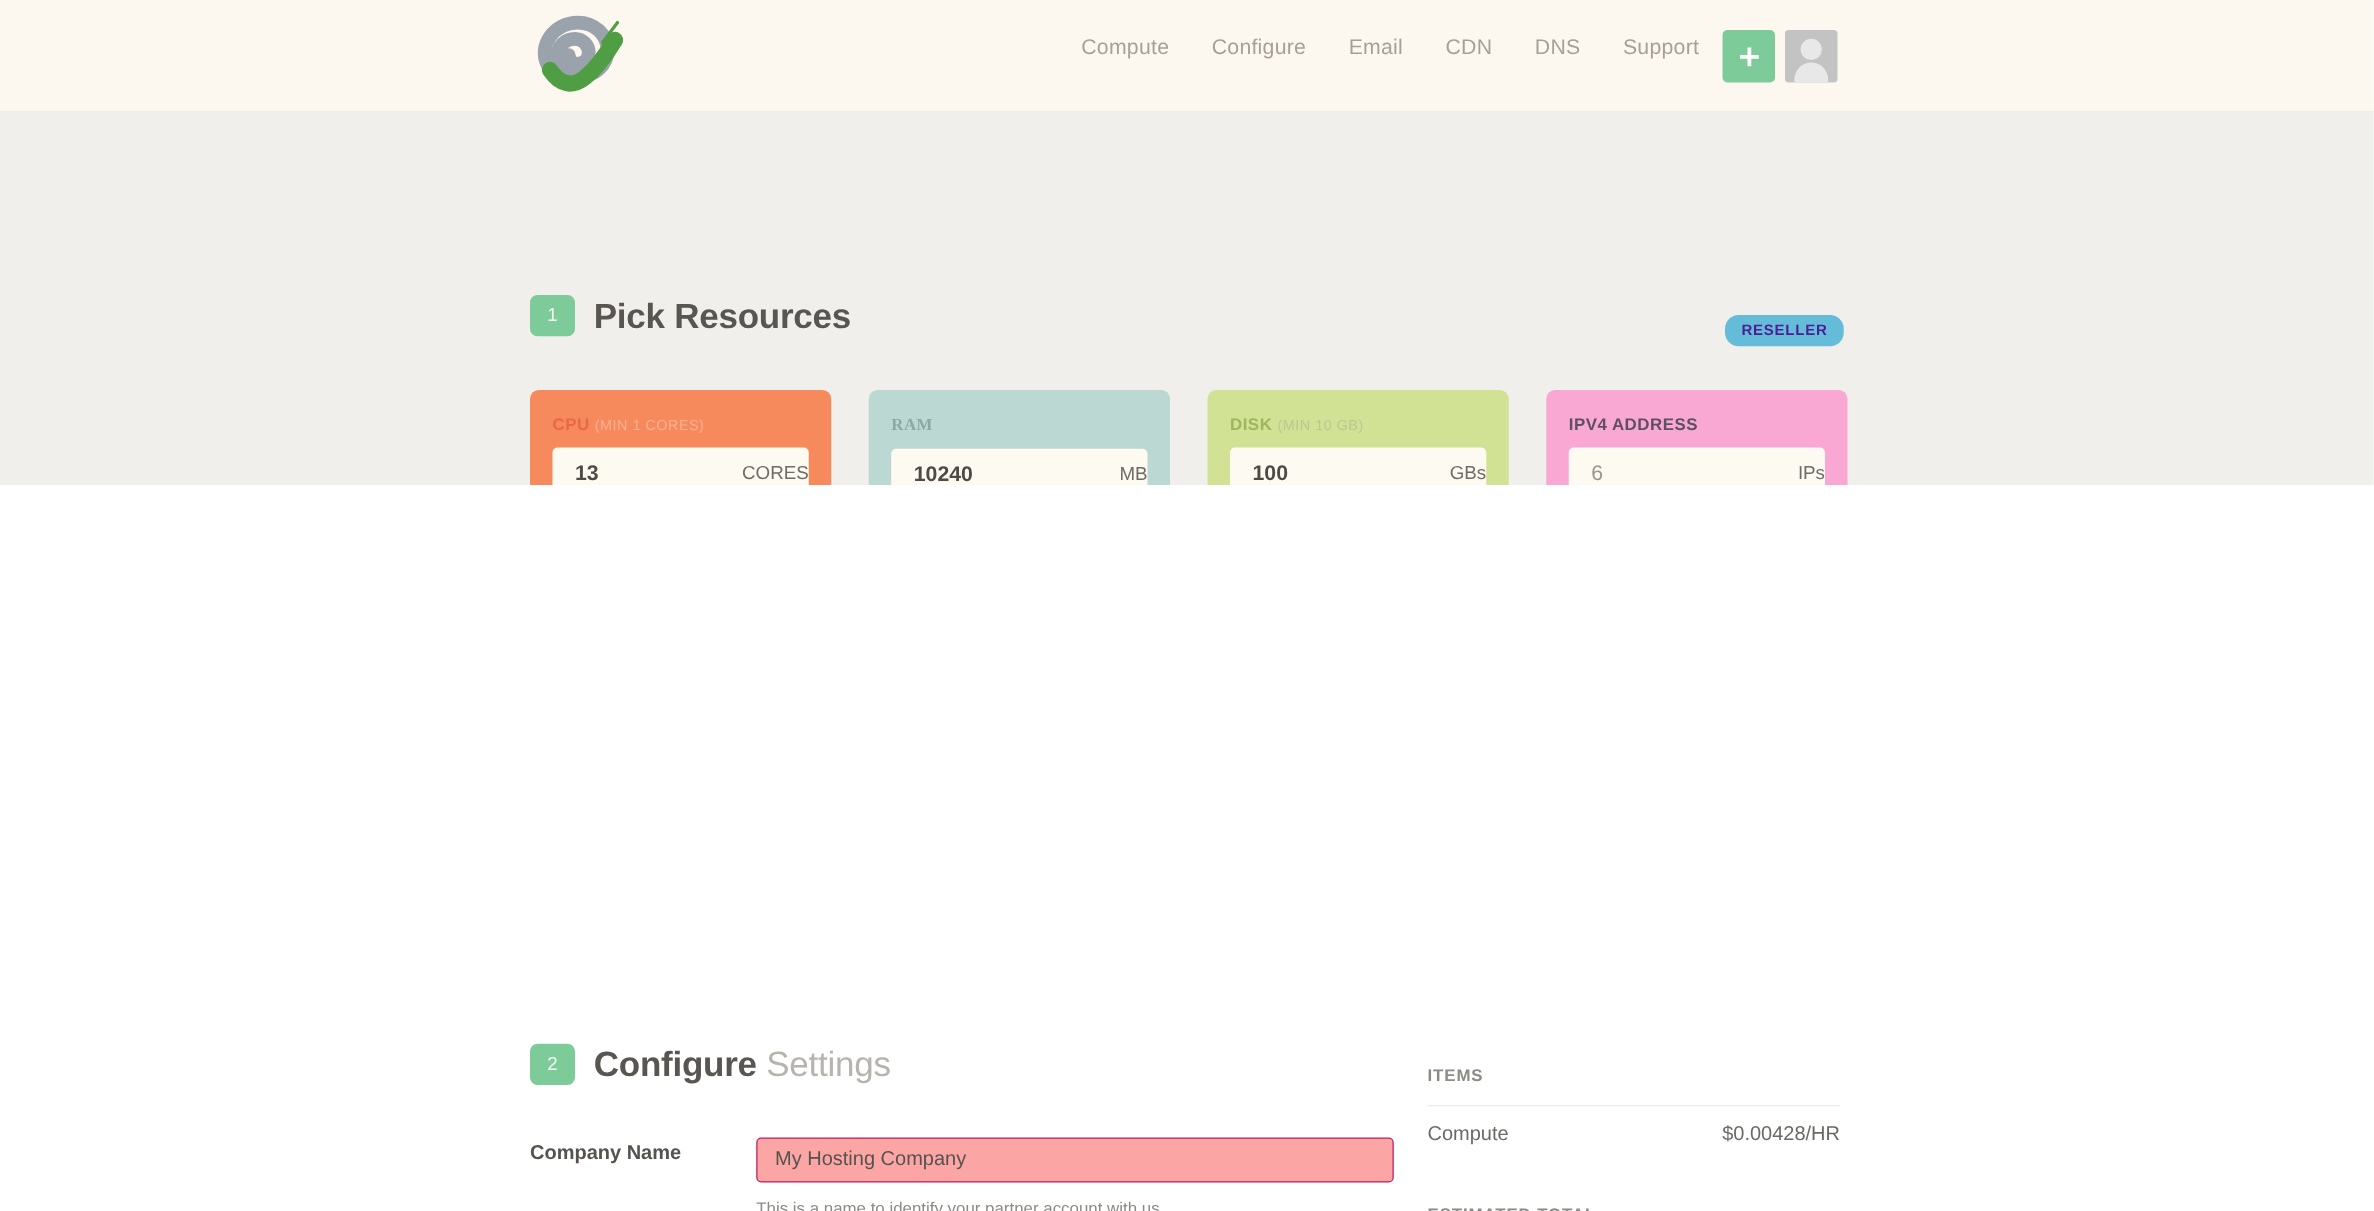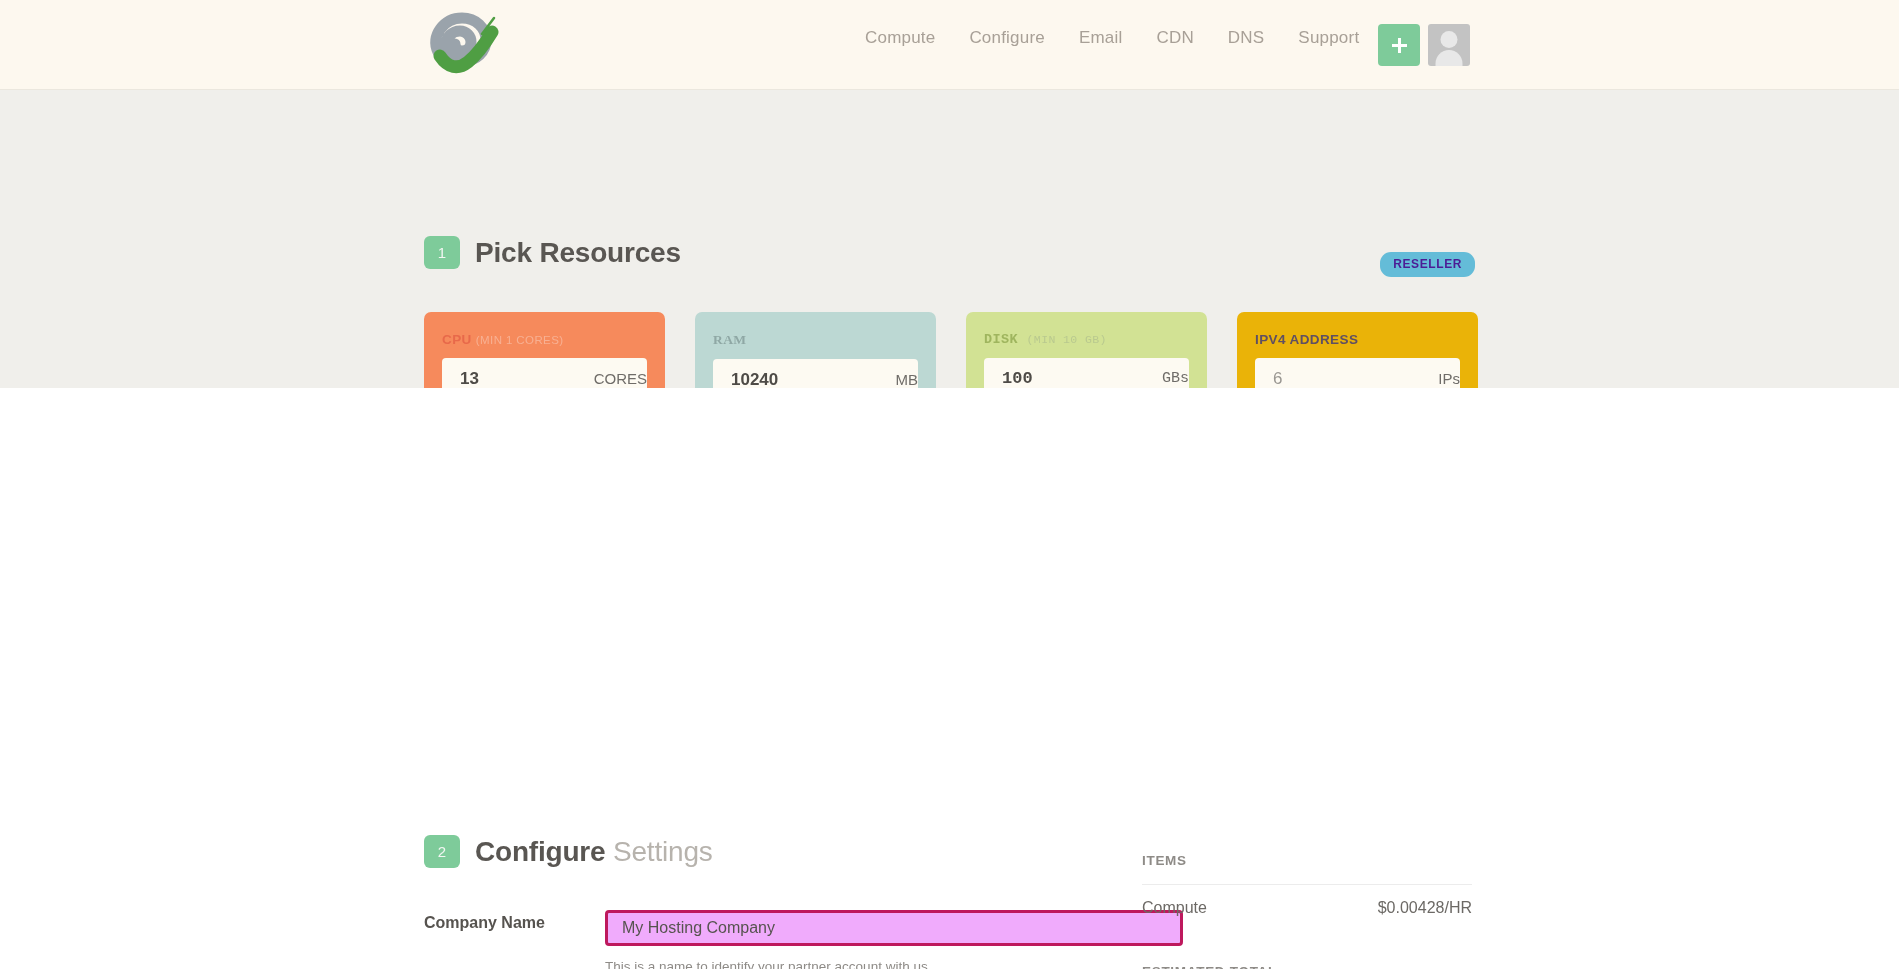--- a/index.html
+++ b/index.html
@@ -138,22 +138,22 @@
     gap: 30px;
   }
   .card {
     width: 241px;
     height: 117px;
     border-radius: 7px;
     padding: 20px 18px 0 18px;
   }
   .card-cpu  { background: #f68a5c; }
   .card-ram  { background: #bcd8d3; }
-  .card-disk { background: #d2e294; font-family: Liberation Mono, monospace; }
-  .card-ip   { background: #eab308; }
+  .card-disk { background: #d2e294; }
+  .card-ip   { background: #f9a8d4; }
 
   .card-label {
     font-size: 13.5px;
     font-weight: bold;
     letter-spacing: .4px;
     margin-bottom: 11px;
   }
   .card-label .min {
     font-weight: normal;
     font-size: 11.5px;
@@ -209,24 +209,24 @@
   .form-label {
     width: 181px;
     flex: none;
     font-size: 16px;
     color: #56534f;
     font-weight: bold;
     padding-top: 4px;
   }
   .form-body { flex: 1; }
   .text-input {
-    width: 578px;
+    width: 510px;
     height: 36px;
-    background: #f0abfc;
-    border: 3px solid #be185d;
+    background: #fca5a5;
+    border: 1px solid #be185d;
     border-radius: 4px;
     padding: 0 14px;
     font-size: 16px;
     color: #56534f;
     font-family: "Liberation Sans", sans-serif;
   }
   .help-text {
     font-size: 13.5px;
     color: #8e8b87;
     margin-top: 13px;

